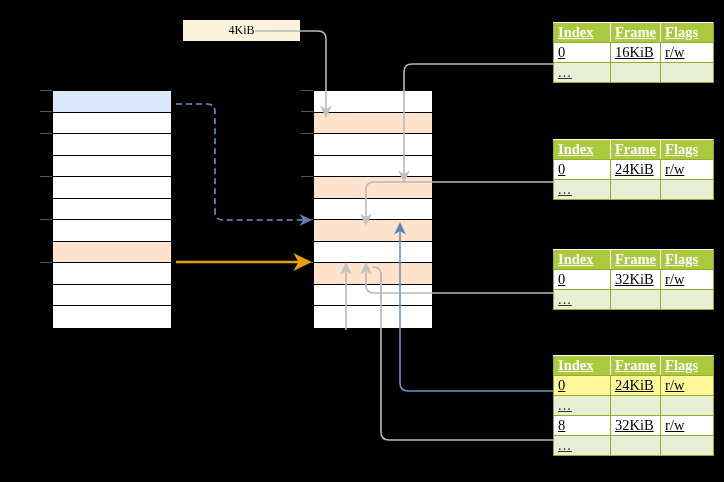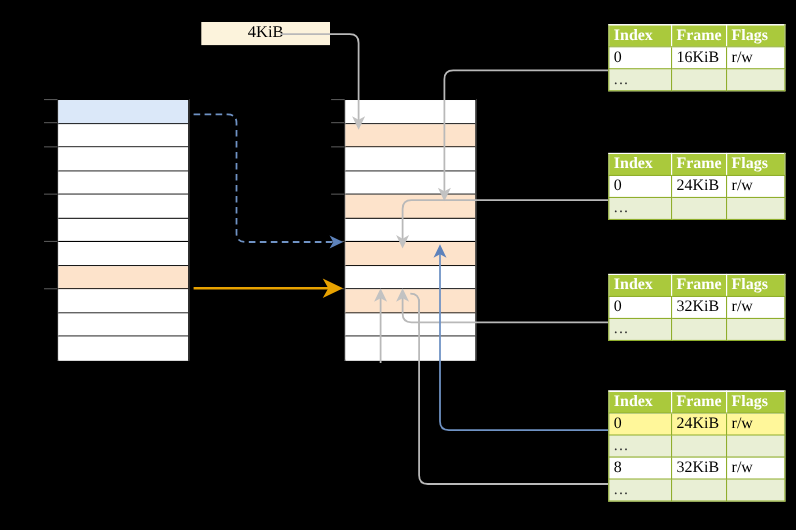--- a/index.html
+++ b/index.html
@@ -56,21 +56,21 @@
     height: 0;
     border-top: 1.6px solid #555555;
     left: 0;
   }
 
   
   .sizelabel {
     position: absolute;
     background: #fcf3dc;
     color: #000000;
-    font-size: 15px;
+    font-size: 12px;
     text-align: center;
     line-height: 21px;
     height: 21px;
     box-sizing: border-box;
   }
 
   
   .ptable {
     position: absolute;
     border-collapse: collapse;
@@ -80,20 +80,21 @@
   }
   .ptable th, .ptable td {
     border: 1.2px solid #8fae2c;
     font-size: 14.5px;
     padding: 1px 4px;
     height: 20px;
     box-sizing: border-box;
     text-align: left;
     white-space: nowrap;
     overflow: hidden;
+    text-decoration: underline;
   }
   .ptable th {
     background: #aac93c;
     color: #ffffff;
     font-weight: bold;
     border-color: #ffffff;
     border-bottom-color: #8fae2c;
   }
   .ptable th:first-child { border-left-color: #8fae2c; }
   .ptable th:last-child  { border-right-color: #8fae2c; }

